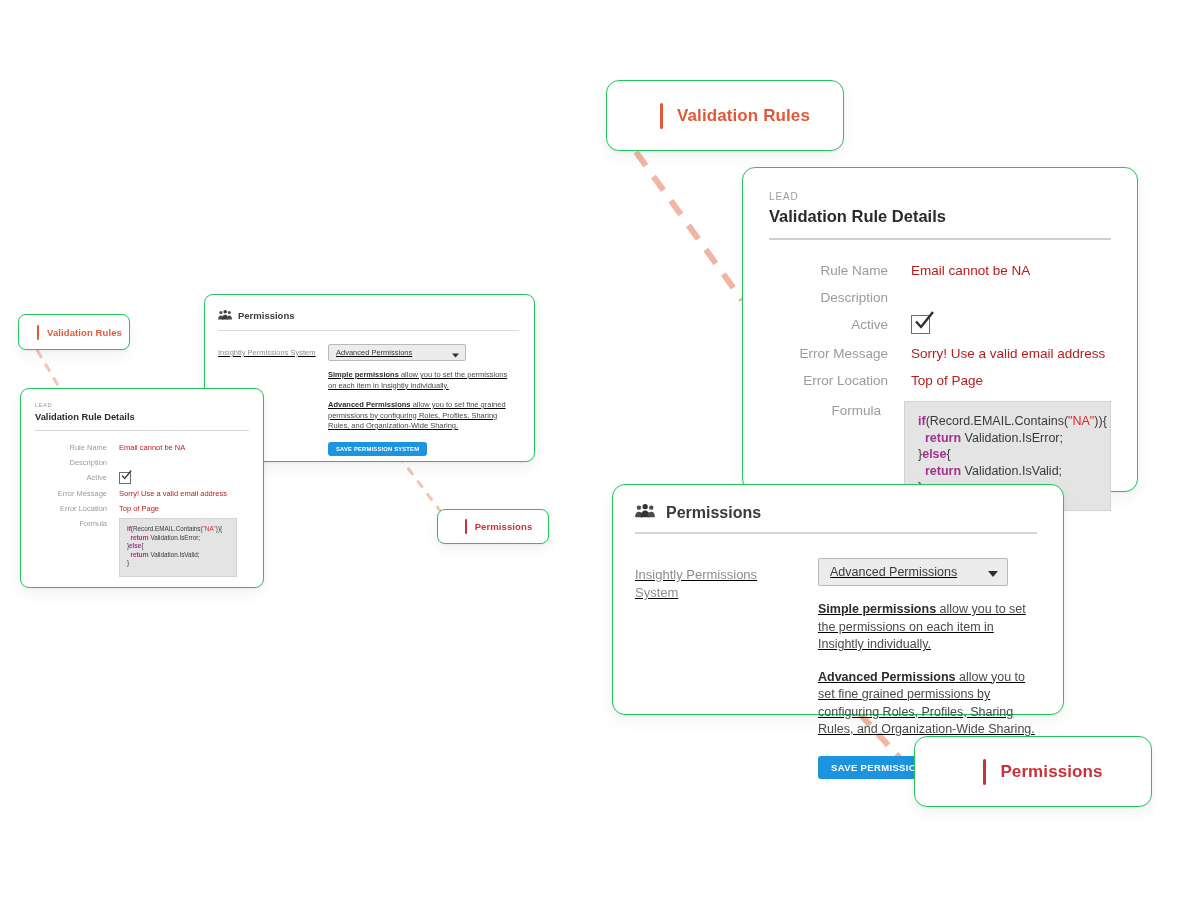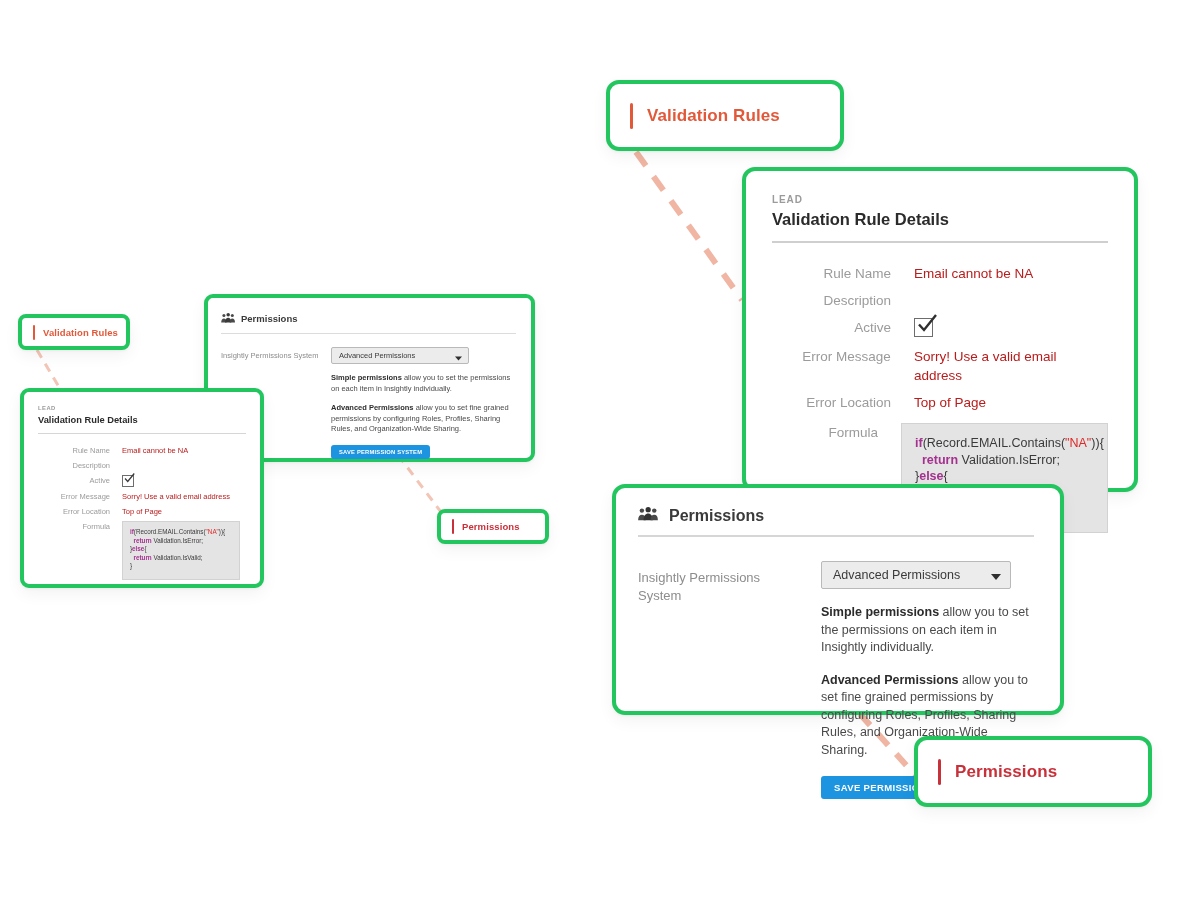--- a/index.html
+++ b/index.html
@@ -9,42 +9,43 @@
     font-family:"Liberation Sans","DejaVu Sans",sans-serif;
     overflow:hidden;
     position:relative;
   }
   .stage{position:absolute;top:0;left:0;width:1204px;height:900px;}
 
   
   .card{
     position:absolute;
     background:#ffffff;
-    border:4px solid #22c55e;
+    border:1px solid #22c55e;
     border-radius:13px;
     box-shadow:0 1px 3px rgba(0,0,0,.055),0 6px 16px rgba(0,0,0,.05);
     box-sizing:border-box;
+    justify-content:center;
   }
 
   
   .pill{display:flex;align-items:center;}
   .pill .bar{
     width:3px;border-radius:2px;height:26px;margin-left:20px;margin-right:14px;
     background:#e2593a;
   }
   .pill .txt{
     font-size:17px;font-weight:700;letter-spacing:.1px;color:#e2593a;
   }
   .pill.red .bar{background:#c9313a;}
   .pill.red .txt{color:#c9313a;}
 
   
   .detail-inner{padding:22px 26px 24px 26px;}
   .eyebrow{
-    font-size:10px;letter-spacing:.9px;color:#9b9b9b;font-weight:700;
+    font-size:10px;letter-spacing:.9px;color:#9b9b9b;font-weight:400;
     text-transform:uppercase;line-height:13px;
   }
   .detail-title{
     font-size:16.5px;font-weight:700;color:#2b2b2b;line-height:22px;margin-top:2px;
   }
   .rule-hr{height:2px;background:#cfcfcf;margin-top:11px;border:0;}
 
   .rows{margin-top:21px;}
   .row{display:flex;align-items:flex-start;margin-bottom:8px;}
   .row .lbl{
@@ -69,21 +70,21 @@
     min-width:207px;box-sizing:border-box;
   }
   .kw{color:#a4308f;font-weight:700;}
   .str{color:#e02727;}
 
   
   .perm-inner{padding:19px 26px 22px 22px;}
   .perm-head{display:flex;align-items:center;}
   .perm-head .ptitle{font-size:16px;font-weight:700;color:#3a3a3a;margin-left:11px;}
   .perm-hr{height:2px;background:#d6d6d6;margin-top:10px;border:0;}
-  .perm-body{display:flex;margin-top:24px;}
+  .perm-body{display:flex;margin-top:24px;text-decoration:underline;}
   .perm-left{
     font-size:13px;color:#8d8d8d;line-height:18px;padding-top:8px;
     width:165px;text-align:left;flex:none;
   }
   .perm-right{margin-left:18px;}
   .select{
     width:190px;height:28px;border:1px solid #b9b9b9;background:#ececec;
     border-radius:2px;display:flex;align-items:center;box-sizing:border-box;
     padding:0 9px 0 11px;justify-content:space-between;
   }

